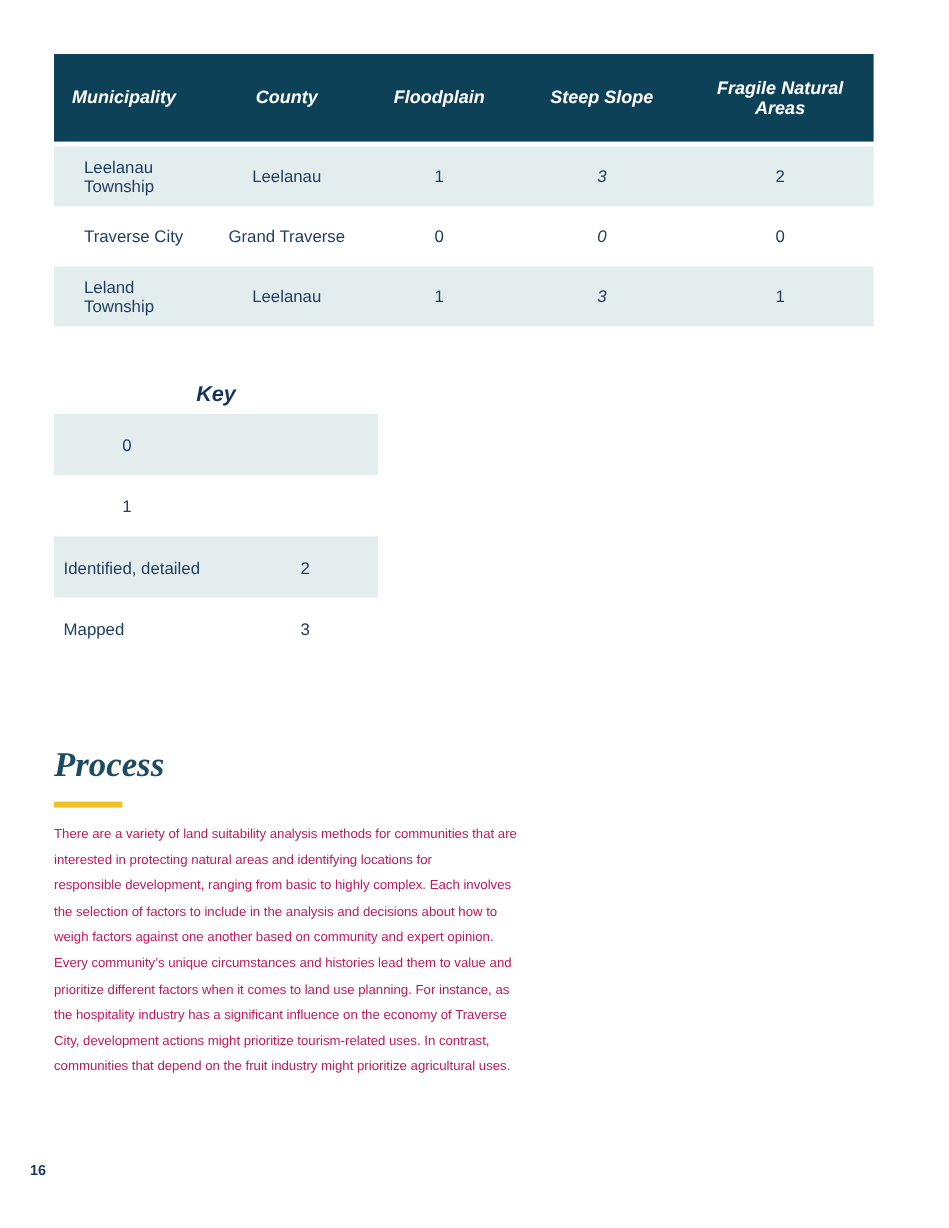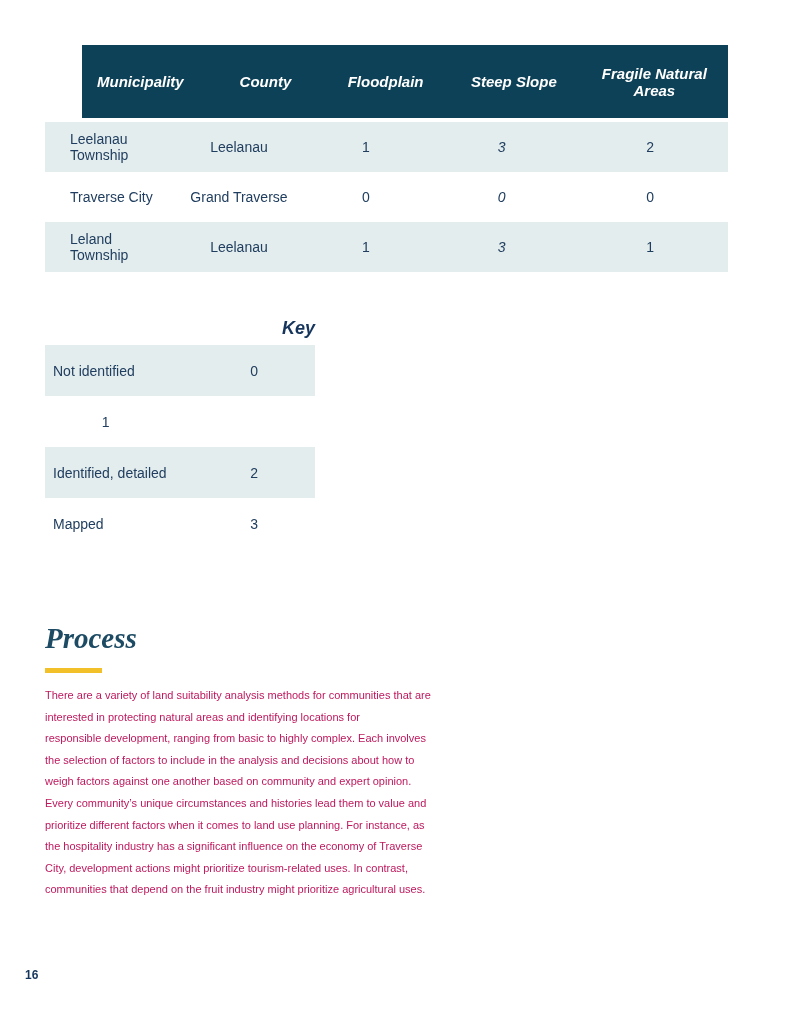--- a/index.html
+++ b/index.html
@@ -13,36 +13,35 @@
   }
   .page { position: absolute; inset: 0; background: #ffffff; }
 
   
   .main-table { position: absolute; left: 45px; top: 45px; width: 683px; }
   .mt-header {
     display: flex; align-items: center;
     height: 73px; background: #0d4157;
     color: #ffffff; font-weight: bold; font-style: italic; font-size: 15px;
     margin-bottom: 4px;
-    margin-left: 37px;
   }
   .mt-row { display: flex; align-items: center; height: 50px; font-size: 14px; }
   .mt-row.alt { background: #e4edee; }
   .col { text-align: center; padding: 0 8px; }
   .col-0 { width: 19.3%; text-align: left; padding-left: 25px; }
   .col-1 { width: 18.2%; }
   .col-2 { width: 19.0%; }
   .col-3 { width: 20.7%; font-style: italic; }
   .col-4 { width: 22.8%; padding: 0 14px; }
   .mt-header .col-0 { padding-left: 15px; }
 
   
   .key-title {
     position: absolute; left: 45px; top: 318px; width: 270px;
-    text-align: right; font-weight: bold; font-style: italic; font-size: 18px;
+    text-align: center; font-weight: bold; font-style: italic; font-size: 18px;
     color: #16355c;
   }
   .key-table { position: absolute; left: 45px; top: 345px; width: 270px; }
   .key-row { display: flex; align-items: center; min-height: 51px; font-size: 14px; }
   .key-row.alt { background: #e4edee; }
   .key-label { width: 55%; padding: 6px 4px 6px 8px; line-height: 18px; }
   .key-value { width: 45%; text-align: center; }
 
   
   .process-heading {
@@ -102,21 +101,20 @@
       <div class="col col-1">Leelanau</div>
       <div class="col col-2">1</div>
       <div class="col col-3">3</div>
       <div class="col col-4">1</div>
     </div>
   </div>
 
   <div class="key-title">Key</div>
   <div class="key-table">
     <div class="key-row alt">
-      <div class="key-label">Not identified</div>
       <div class="key-value">0</div>
     </div>
     <div class="key-row">
       <div class="key-value">1</div>
     </div>
     <div class="key-row alt">
       <div class="key-label">Identified, detailed</div>
       <div class="key-value">2</div>
     </div>
     <div class="key-row">

